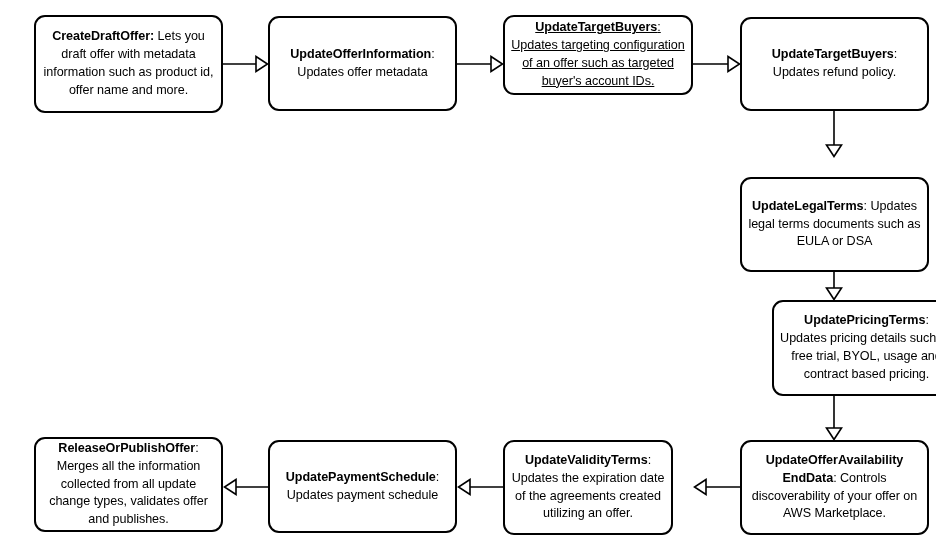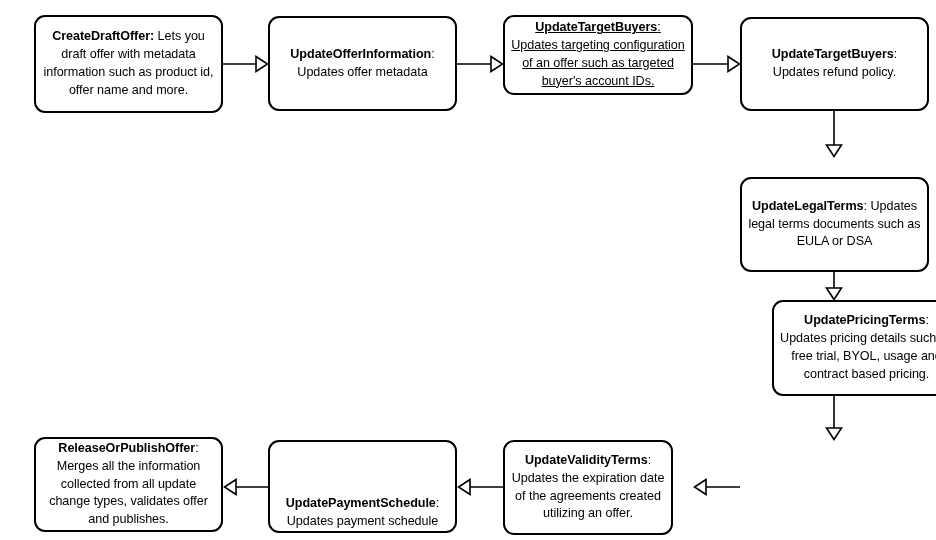--- a/index.html
+++ b/index.html
@@ -131,26 +131,29 @@
   </div>
 
   <div class="node" style="left:740px; top:157px; width:189px; height:95px;margin-top:20px;">
     <span class="node-text"><b>UpdateLegalTerms</b><span>: Updates legal terms documents such as EULA or DSA</span></span>
   </div>
 
   <div class="node" style="left:740px; top:300px; width:189px; height:96px;margin-left:32px;">
     <span class="node-text"><b>UpdatePricingTerms</b><span>: Updates pricing details such as free trial, BYOL, usage and contract based pricing.</span></span>
   </div>
 
+  <div class="node" style="left:740px; top:440px; width:189px; height:95px;">
+    <span class="node-text"><b>UpdateOfferAvailability EndData</b><span>: Controls discoverability of your offer on AWS Marketplace.</span></span>
+  </div>
 
   <div class="node" style="left:503px; top:440px; width:170px; height:95px;">
     <span class="node-text"><b>UpdateValidityTerms</b><span>: Updates the expiration date of the agreements created utilizing an offer.</span></span>
   </div>
 
-  <div class="node" style="left:268px; top:440px; width:189px; height:93px;align-items:flex-end;">
+  <div class="node" style="left:268px; top:440px; width:189px; height:93px;">
     <span class="node-text"><b>UpdatePaymentSchedule</b><span>: Updates payment schedule</span></span>
   </div>
 
   <div class="node" style="left:34px; top:437px; width:189px; height:95px;">
     <span class="node-text"><b>ReleaseOrPublishOffer</b><span>: Merges all the information collected from all update change types, validates offer and publishes.</span></span>
   </div>
 
 </div>
 
 </body></html>

